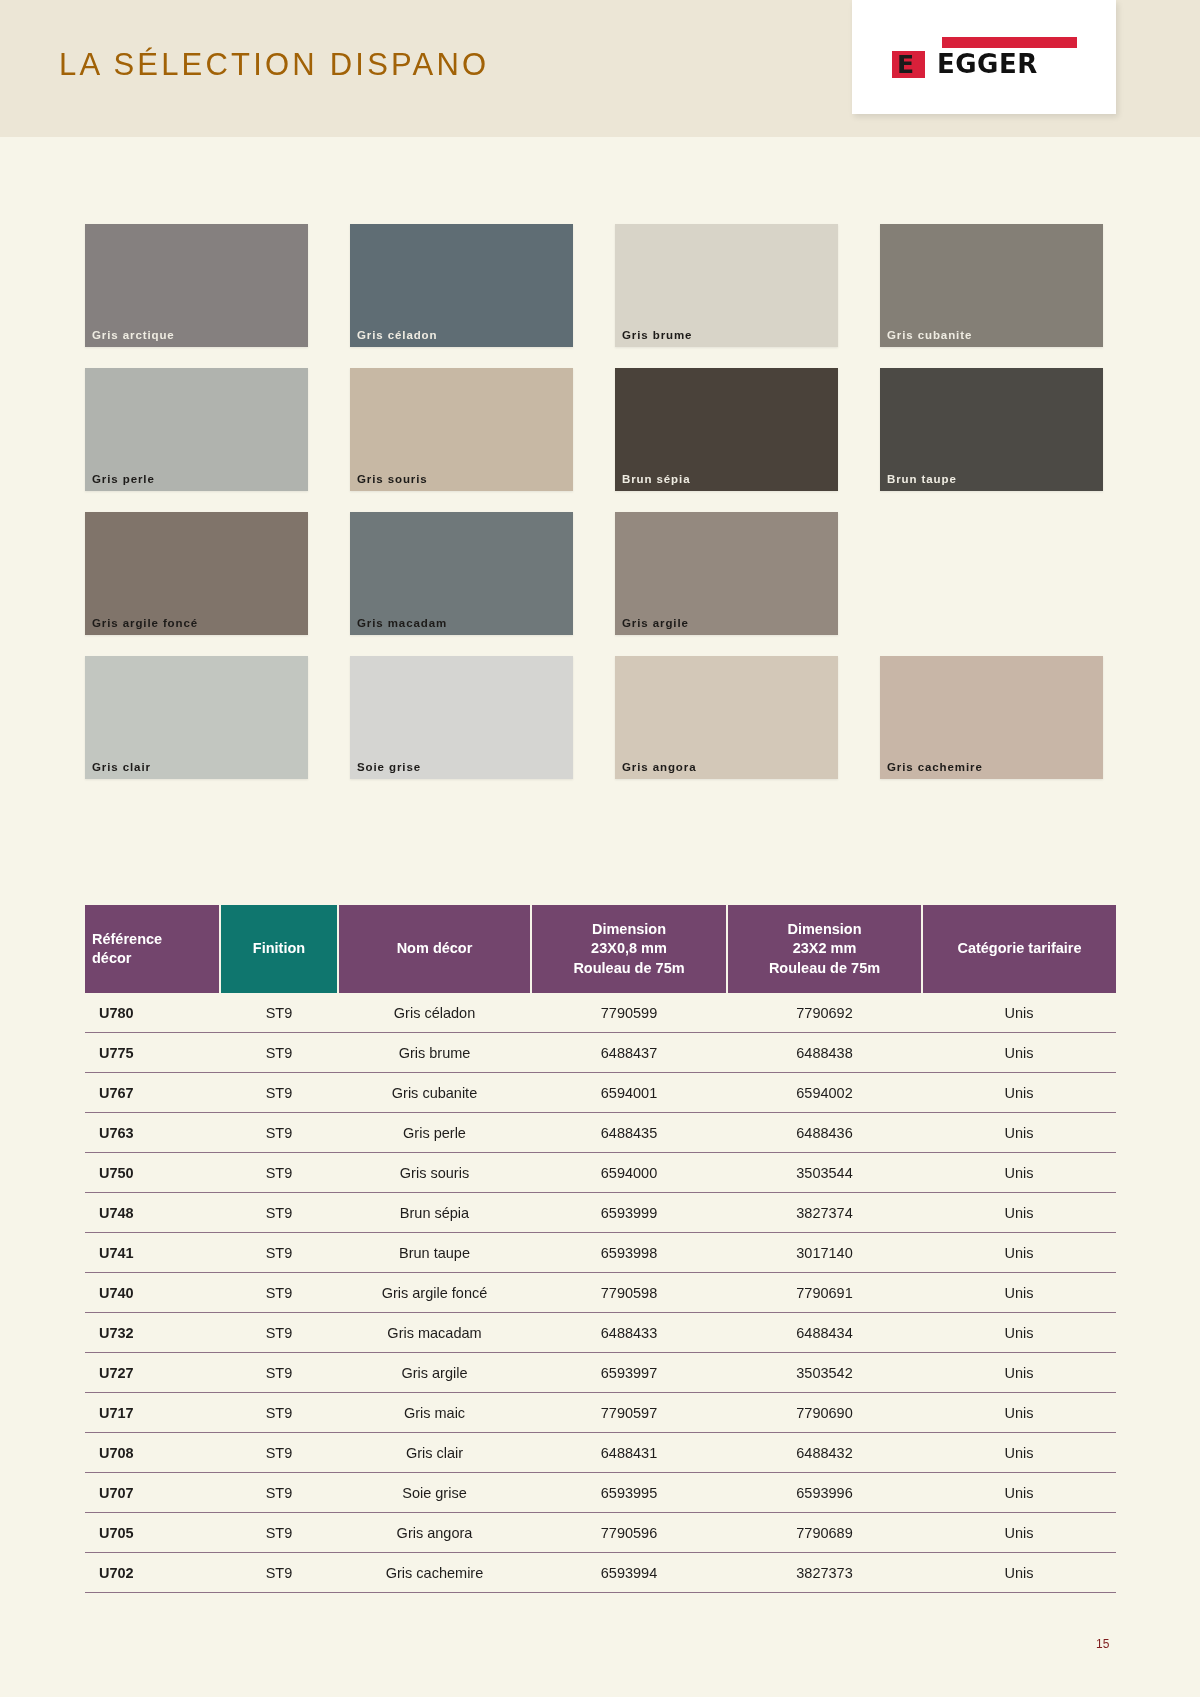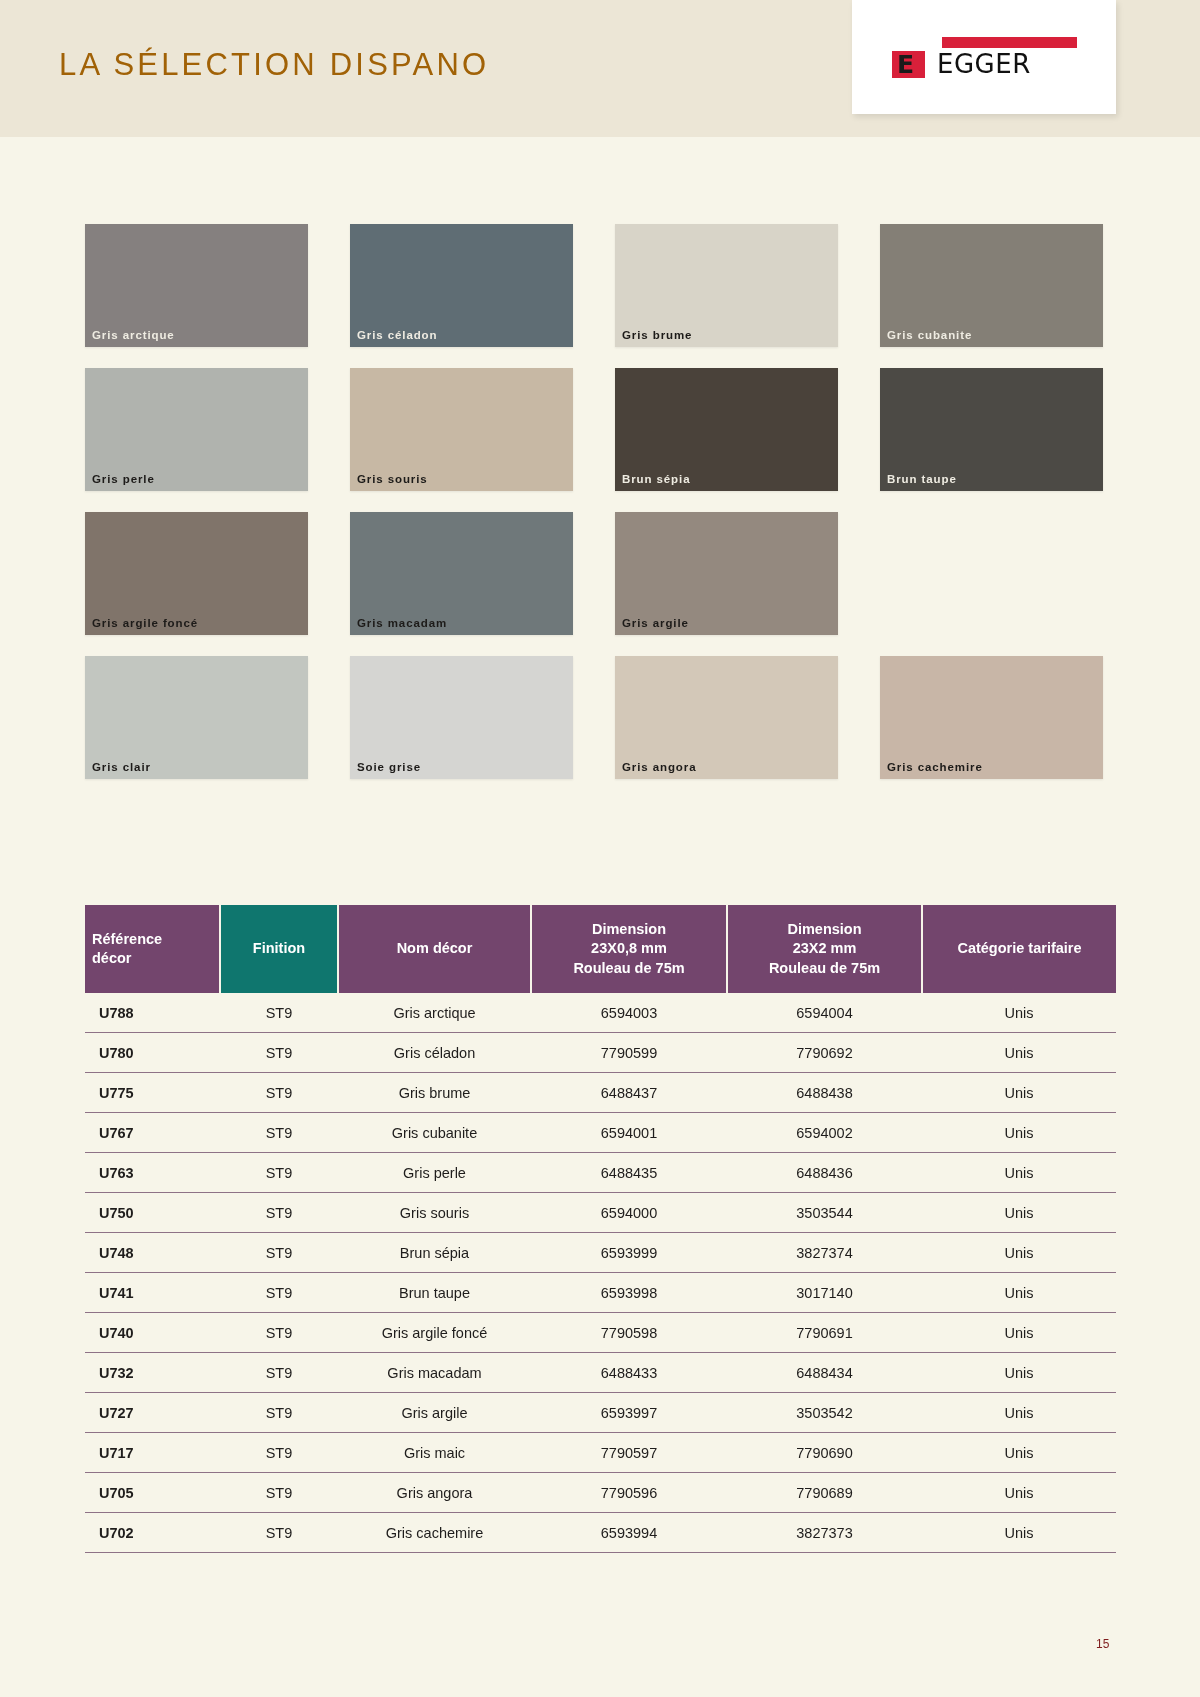--- a/index.html
+++ b/index.html
@@ -75,21 +75,21 @@
     font-weight: 800;
     color: #1a1a1a;
     line-height: 27px;
     font-family: "DejaVu Sans", sans-serif;
   }
   .logo-word {
     position: absolute;
     left: 45px;
     top: 13px;
     font-size: 26px;
-    font-weight: 400;
+    font-weight: 700;
     letter-spacing: 0.5px;
     color: #111111;
     line-height: 28px;
     font-family: "DejaVu Sans", sans-serif;
     text-align: right;
   }
 
   
   .swatch-grid {
     position: absolute;
@@ -313,28 +313,20 @@
       <th style="background: rgb(115, 69, 109);">
         <div>Dimension</div>
         <div>23X2 mm</div>
         <div>Rouleau de 75m</div>
       </th>
       <th style="background: rgb(115, 69, 109);">Catégorie tarifaire</th>
     </tr>
   </thead>
   <tbody>
       <tr>
-        <td class="ref-col">U788</td>
-        <td>ST9</td>
-        <td>Gris arctique</td>
-        <td>6594003</td>
-        <td>6594004</td>
-        <td>Unis</td>
-      </tr>
-      <tr>
         <td class="ref-col">U780</td>
         <td>ST9</td>
         <td>Gris céladon</td>
         <td>7790599</td>
         <td>7790692</td>
         <td>Unis</td>
       </tr>
       <tr>
         <td class="ref-col">U775</td>
         <td>ST9</td>
@@ -409,20 +401,36 @@
       </tr>
       <tr>
         <td class="ref-col">U717</td>
         <td>ST9</td>
         <td>Gris maic</td>
         <td>7790597</td>
         <td>7790690</td>
         <td>Unis</td>
       </tr>
       <tr>
+        <td class="ref-col">U708</td>
+        <td>ST9</td>
+        <td>Gris clair</td>
+        <td>6488431</td>
+        <td>6488432</td>
+        <td>Unis</td>
+      </tr>
+      <tr>
+        <td class="ref-col">U707</td>
+        <td>ST9</td>
+        <td>Soie grise</td>
+        <td>6593995</td>
+        <td>6593996</td>
+        <td>Unis</td>
+      </tr>
+      <tr>
         <td class="ref-col">U705</td>
         <td>ST9</td>
         <td>Gris angora</td>
         <td>7790596</td>
         <td>7790689</td>
         <td>Unis</td>
       </tr>
       <tr>
         <td class="ref-col">U702</td>
         <td>ST9</td>

